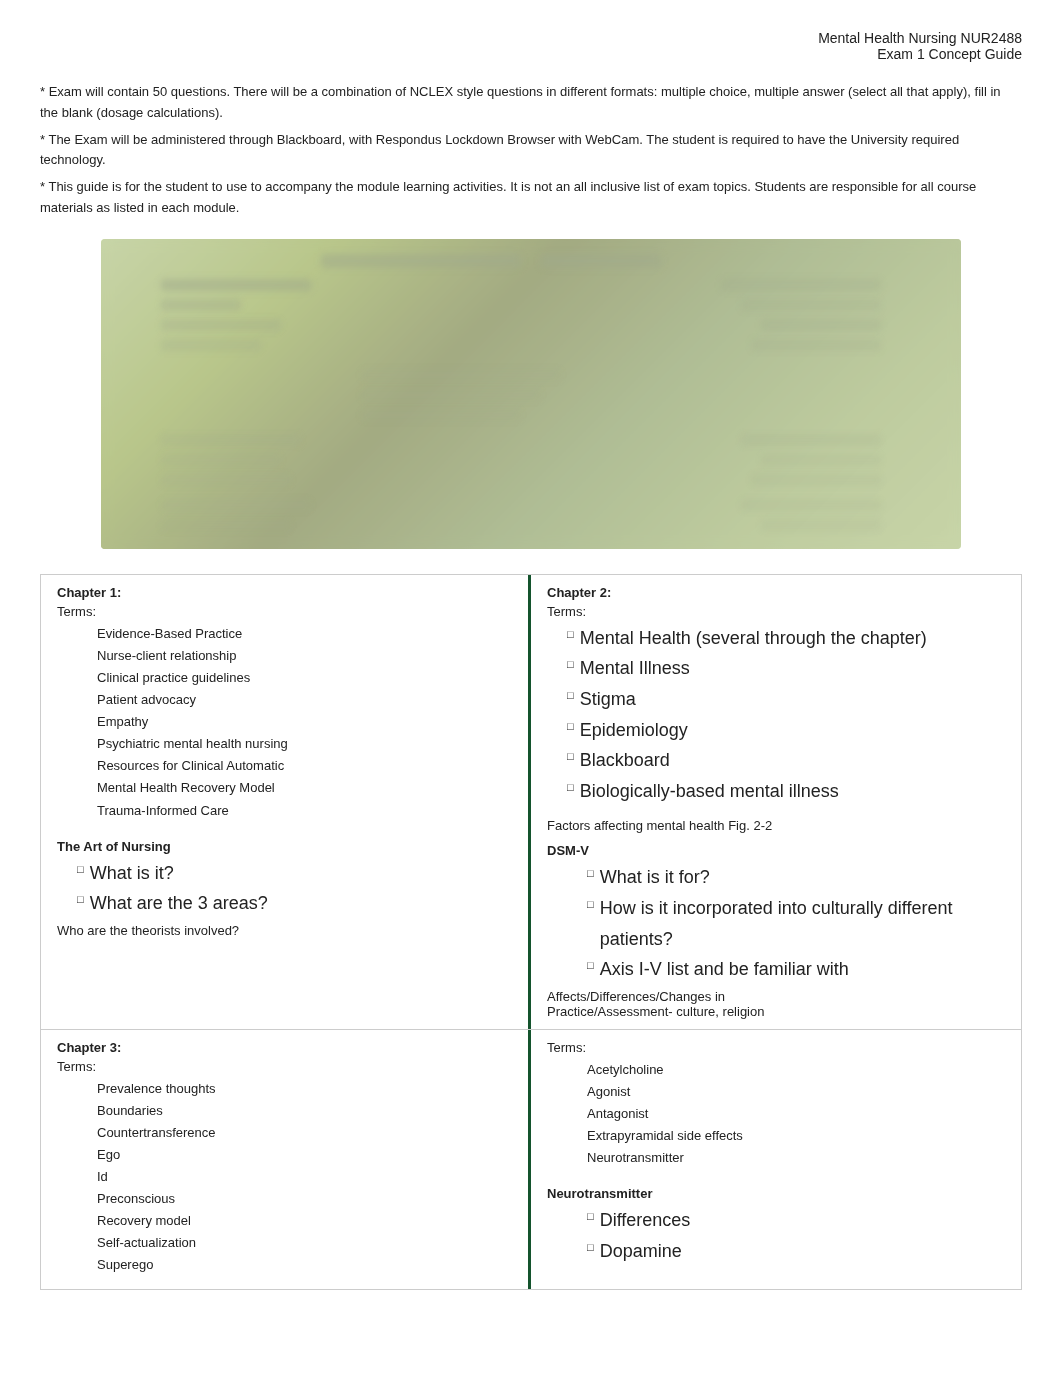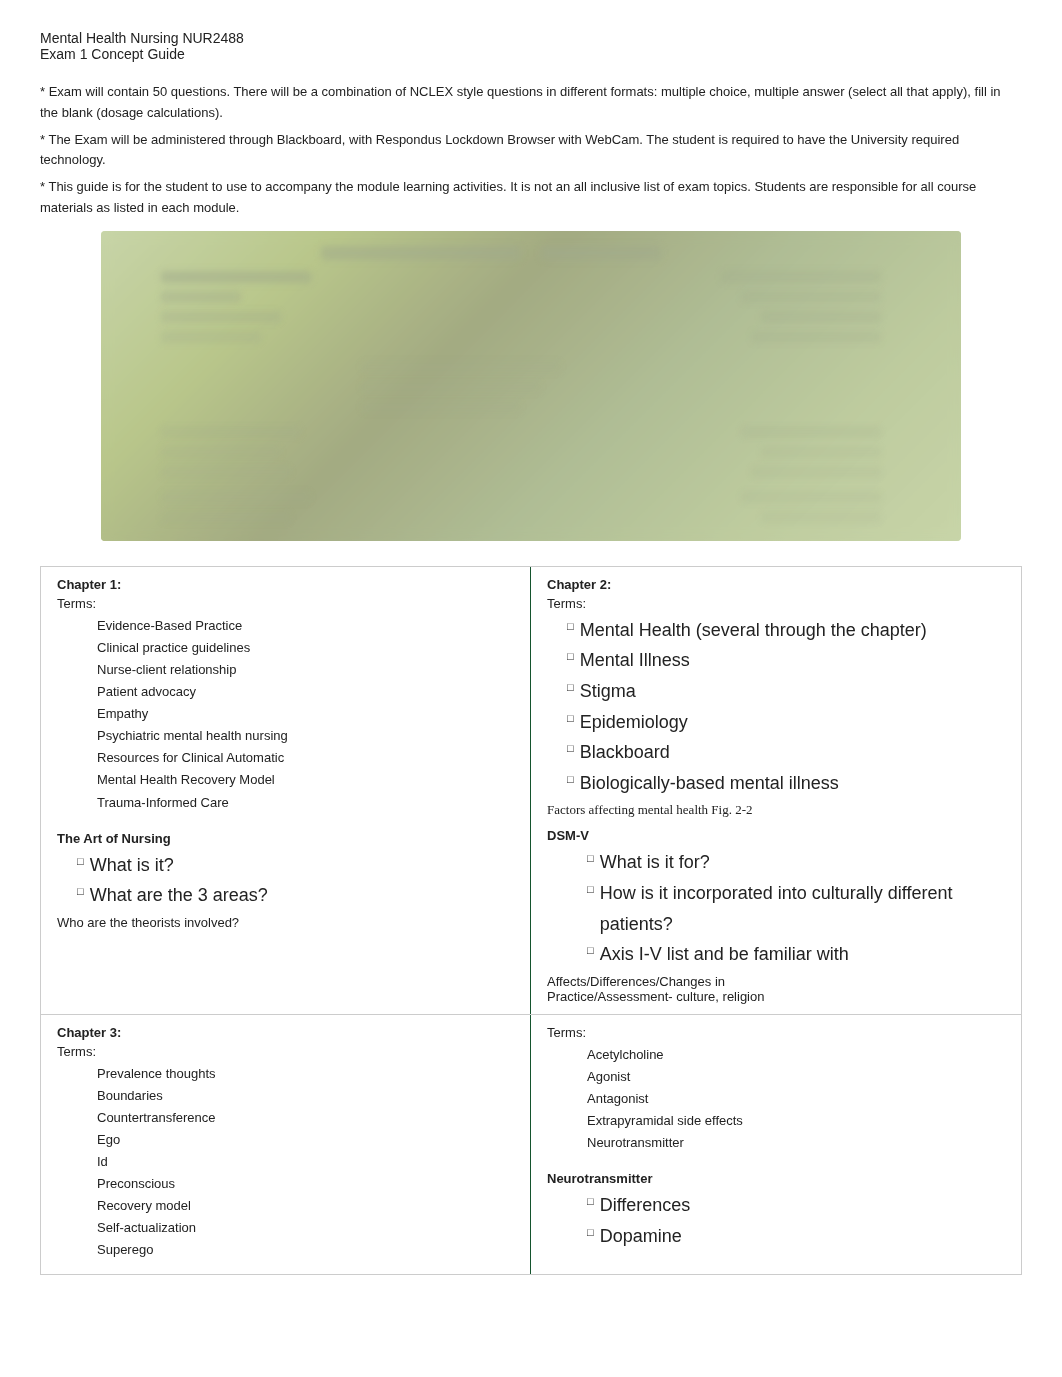--- a/index.html
+++ b/index.html
@@ -9,29 +9,29 @@
       background: #fff;
       color: #222;
       width: 1062px;
       min-height: 1377px;
     }
     .page {
       width: 1062px;
       padding: 30px 40px;
     }
     .header {
-      text-align: left;
+      text-align: right;
       margin-bottom: 20px;
     }
     .header-title {
       font-size: 14px;
       font-weight: normal;
     }
     .intro-section {
-      margin-bottom: 12px;
+      margin-bottom: 20px;
       line-height: 1.6;
       font-size: 13px;
     }
     .blurred-image {
       width: 860px;
       height: 310px;
       margin: 0 auto 25px auto;
       background: linear-gradient(135deg, #c8d8a0 0%, #b0c070 20%, #8a9060 40%, #a0b080 60%, #b8c890 80%, #c8d8a0 100%);
       border-radius: 4px;
       overflow: hidden;
@@ -112,21 +112,21 @@
       grid-template-columns: 1fr 1fr;
       border-bottom: 1px solid #ccc;
     }
     .grid-row:last-child {
       border-bottom: none;
     }
     .grid-cell {
       padding: 10px 16px;
     }
     .grid-cell.left {
-      border-right: 1px solid #14532d;
+      border-right: 3px solid #14532d;
     }
     .outer-border {
       border: 1px solid #ccc;
       margin-top: 10px;
     }
   </style>
 </head>
 <body>
 
 <div class="page">
@@ -172,22 +172,22 @@
 
   <div class="outer-border">
 
     <div class="grid-row">
 
       <div class="grid-cell left">
         <div class="section-title">Chapter 1:</div>
         <div class="terms-label">Terms:</div>
         <ul class="term-list">
           <li>Evidence-Based Practice</li>
+          <li>Nurse-client relationship</li>
           <li>Clinical practice guidelines</li>
-          <li>Nurse-client relationship</li>
           <li>Patient advocacy</li>
           <li>Empathy</li>
           <li>Psychiatric mental health nursing</li>
           <li>Resources for Clinical Automatic</li>
           <li>Mental Health Recovery Model</li>
           <li>Trauma-Informed Care</li>
         </ul>
         <br>
         <div class="section-title">The Art of Nursing</div>
         <ul class="bullet-list">
@@ -201,21 +201,21 @@
         <div class="section-title">Chapter 2:</div>
         <div class="terms-label">Terms:</div>
         <ul class="bullet-list">
           <li>Mental Health (several through the chapter)</li>
           <li>Mental Illness</li>
           <li>Stigma</li>
           <li>Epidemiology</li>
           <li>Blackboard</li>
           <li>Biologically-based mental illness</li>
         </ul>
-        <div style="margin-top:4px;font-family:Liberation Serif, serif;">Factors affecting mental health      Fig. 2-2</div>
+        <div style="margin-top:12px;">Factors affecting mental health      Fig. 2-2</div>
         <div class="section-title" style="margin-top:10px;">DSM-V</div>
         <ul class="bullet-list sub-bullet">
           <li>What is it for?</li>
           <li>How is it incorporated into culturally different patients?</li>
           <li>Axis I-V list and be familiar with</li>
         </ul>
         <div style="margin-top:4px;">Affects/Differences/Changes in</div>
         <div>Practice/Assessment- culture, religion</div>
       </div>
     </div>

